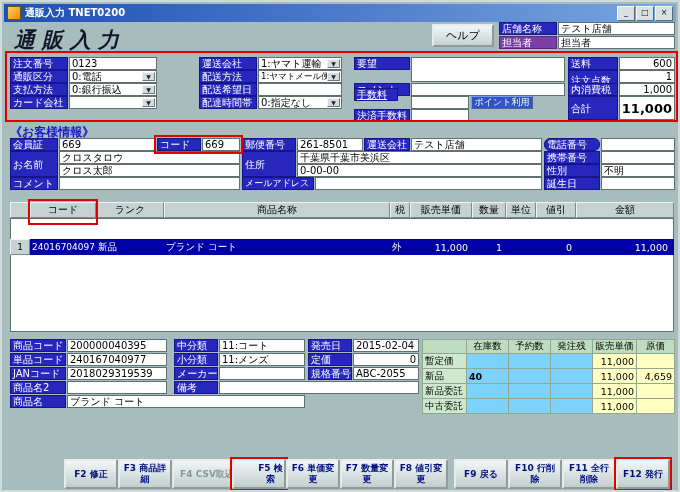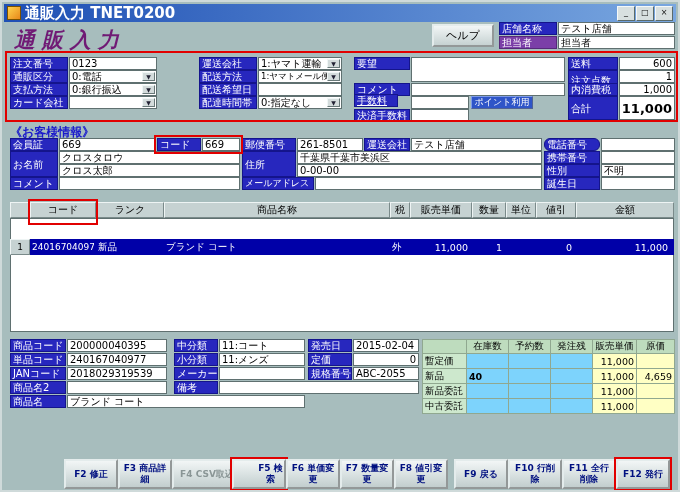--- a/index.html
+++ b/index.html
@@ -3,41 +3,41 @@
 <meta charset="utf-8">
 <style>
   html,body{margin:0;padding:0;background:#777;}
   .screen{position:relative;width:680px;height:492px;background:#A7BDBD;border:2px solid #CFDADA;
           box-sizing:border-box;font-family:"DejaVu Sans",sans-serif;color:#000;overflow:hidden;}
   .abs{position:absolute;box-sizing:border-box;}
   
   .titlebar{left:2px;top:2px;width:672px;height:18px;background:linear-gradient(90deg,#1E4FB4,#79A7E0);
             display:flex;align-items:center;gap:4px;padding:0 3px;}
   .app-icon{width:12px;height:12px;background:linear-gradient(135deg,#FFD34D,#E8881A);border:1px solid #7A5200;}
-  .title-text{color:#fff;font-size:15px;font-weight:bold;white-space:nowrap;}
+  .title-text{color:#fff;font-size:10px;font-weight:bold;white-space:nowrap;}
   .winbtns{margin-left:auto;display:flex;gap:1px;}
   .winbtn{width:16px;height:13px;background:#D8E0E0;border:1px solid;border-color:#F4F8F8 #5A6A6A #5A6A6A #F4F8F8;
           font-size:8px;line-height:11px;text-align:center;color:#111;}
   
   .lbl{background:#2727BE;color:#fff;border:1px solid #14148C;font-size:10px;line-height:11px;
        display:flex;align-items:center;padding:0 2px;overflow:hidden;white-space:nowrap;}
   .lbl.purple{background:#7B3FA8;border-color:#56297A;}
   .fld{background:#fff;border:1px solid #5F7070;font-size:10px;line-height:11px;display:flex;
        align-items:center;padding:0 2px;overflow:hidden;white-space:nowrap;}
   .fld.num{justify-content:flex-end;}
   .dd-arrow{position:absolute;right:1px;top:1px;bottom:1px;width:11px;background:#D4DCDC;
             border:1px solid;border-color:#F0F6F6 #687878 #687878 #F0F6F6;font-size:6px;
             display:flex;align-items:center;justify-content:center;color:#223;}
   .btn{background:linear-gradient(#F2F6F6,#C6D2D2);border:2px outset #E4ECEC;font-size:11px;
        display:flex;align-items:center;justify-content:center;color:#000;}
   .point-btn{background:#2F55C8;color:#fff;border:1px outset #7E9BE8;font-size:9px;
              display:flex;align-items:center;justify-content:center;white-space:nowrap;}
   .sec-title{color:#1A1ACC;font-weight:bold;font-size:12px;white-space:nowrap;}
   .redbox{border:2px solid #E10000;pointer-events:none;z-index:40;}
-  .big-title{font-size:21px;font-weight:bold;font-style:italic;color:#701a75;letter-spacing:7px;white-space:nowrap;}
+  .big-title{font-size:21px;font-weight:bold;font-style:italic;color:#0f172a;letter-spacing:7px;white-space:nowrap;}
   
   .gh{background:#C6D2D2;border:1px solid;border-color:#EEF4F4 #7A8A8A #7A8A8A #EEF4F4;font-size:10px;
       display:flex;align-items:center;justify-content:center;overflow:hidden;white-space:nowrap;}
   .grid-body{background:#fff;border:1px solid #5F7070;}
   .sel-row{background:#0000A8;color:#fff;}
   .cell{position:absolute;top:0;height:100%;display:flex;align-items:center;font-size:9.5px;
         padding:0 2px;box-sizing:border-box;overflow:hidden;white-space:nowrap;}
   .cell.r{justify-content:flex-end;}
   .rownum{background:#C6D2D2;border:1px solid;border-color:#EEF4F4 #7A8A8A #7A8A8A #EEF4F4;
           font-size:9px;display:flex;align-items:center;justify-content:center;}
@@ -112,21 +112,21 @@
   <div class="abs lbl" style="left:197px;top:94px;width:58px;height:13px;">配達時間帯</div>
   <div class="abs fld" style="left:256px;top:94px;width:84px;height:13px;">
     <span>0:指定なし</span>
     <span class="dd-arrow">▼</span>
   </div>
 
   <div class="abs lbl" style="left:352px;top:55px;width:56px;height:13px;">要望</div>
   <div class="abs fld" style="left:409px;top:55px;width:154px;height:25px;"></div>
   <div class="abs lbl" style="left:352px;top:81px;width:56px;height:13px;">コメント</div>
   <div class="abs fld" style="left:409px;top:81px;width:154px;height:13px;"></div>
-  <div class="abs lbl" style="left:352px;top:92px;width:44px;height:13px;text-decoration:underline;">手数料</div>
+  <div class="abs lbl" style="left:352px;top:86px;width:44px;height:13px;text-decoration:underline;">手数料</div>
   <div class="abs fld num" style="left:409px;top:94px;width:58px;height:13px;"></div>
   <div class="abs point-btn" style="left:469px;top:94px;width:62px;height:13px;">ポイント利用</div>
   <div class="abs lbl" style="left:352px;top:107px;width:56px;height:13px;">決済手数料</div>
   <div class="abs fld num" style="left:409px;top:107px;width:58px;height:13px;"></div>
 
   <div class="abs lbl" style="left:566px;top:55px;width:50px;height:13px;">送料</div>
   <div class="abs fld num" style="left:617px;top:55px;width:56px;height:13px;">600</div>
   <div class="abs lbl" style="left:566px;top:52px;width:50px;height:20px;margin-top:16px;">注文点数</div>
   <div class="abs fld num" style="left:617px;top:68px;width:56px;height:13px;">1</div>
   <div class="abs lbl" style="left:566px;top:81px;width:50px;height:13px;">内消費税</div>

